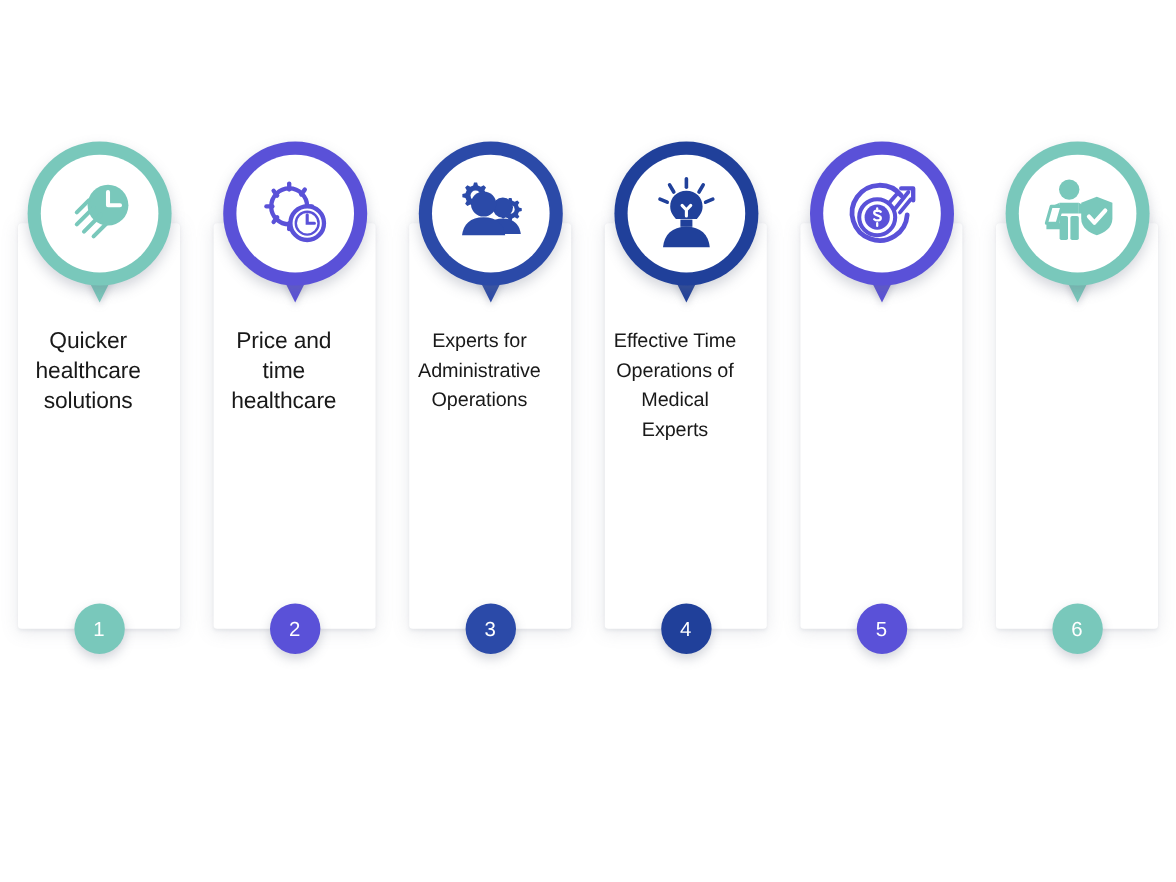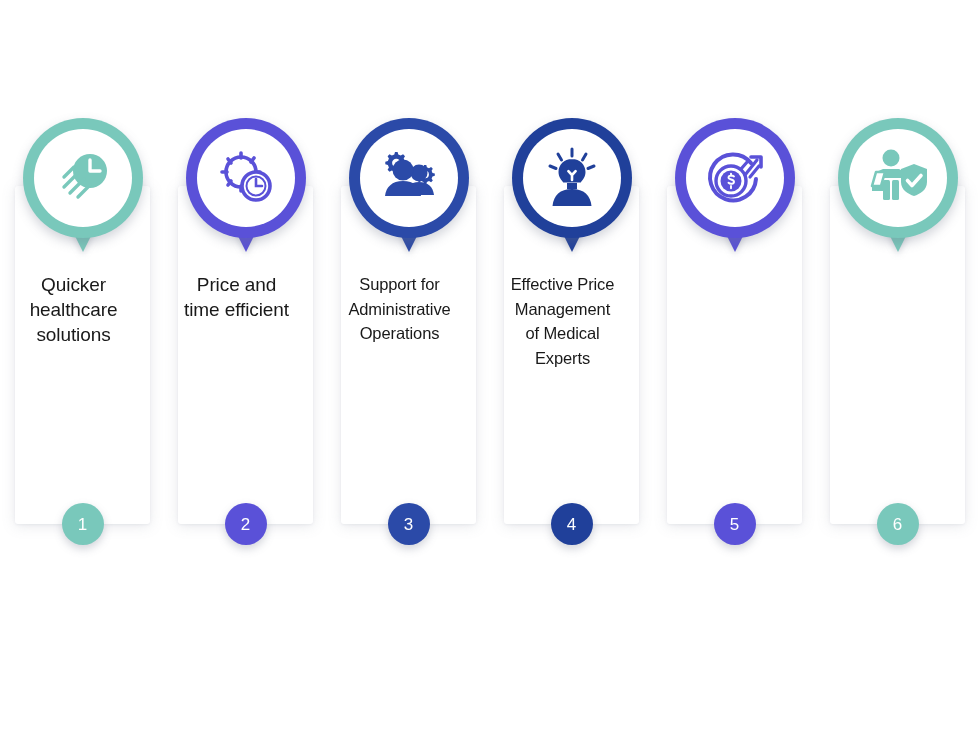--- a/index.html
+++ b/index.html
@@ -179,21 +179,21 @@
                 <line x1="27" y1="45" x2="27" y2="40"></line>
               </g>
               <circle cx="42" cy="40" r="15" fill="#ffffff"></circle>
               <circle cx="42" cy="40" r="14" fill="none" stroke="#5a51d8" stroke-width="3.6"></circle>
               <circle cx="42" cy="40" r="9.5" fill="none" stroke="#5a51d8" stroke-width="2"></circle>
               <path d="M42 33 L42 40 L48 40" stroke="#5a51d8" stroke-width="2.6" fill="none" stroke-linecap="round"></path>
             </svg>
           </div>
         </div>
       </div>
-      <div class="card-title">Price and time efficient</div>
+      <div class="card-title">Price and time healthcare</div>
       <div class="badge" style="color:#5a51d8">
         <span>2</span>
       </div>
     </div>
 
     <div class="card t-sm">
       <div class="pin" style="color:#2b4aa8">
         <div class="pin-tail"></div>
         <div class="pin-ring">
           <div class="pin-inner">
@@ -207,21 +207,21 @@
               <g fill="#2b4aa8">
                 <circle cx="42" cy="25" r="8.5"></circle>
                 <path d="M42 34 c9 0 14 5 15 13 l-30 0 c1-8 6-13 15-13z"></path>
                 <circle cx="26" cy="22" r="10.5"></circle>
                 <path d="M26 33 c11 0 17 6 18 15 l-36 0 c1-9 7-15 18-15z"></path>
               </g>
             </svg>
           </div>
         </div>
       </div>
-      <div class="card-title">Support for Administrative Operations</div>
+      <div class="card-title">Experts for Administrative Operations</div>
       <div class="badge" style="color:#2b4aa8">
         <span>3</span>
       </div>
     </div>
 
     <div class="card t-sm">
       <div class="pin" style="color:#20409a">
         <div class="pin-tail"></div>
         <div class="pin-ring">
           <div class="pin-inner">
@@ -234,21 +234,21 @@
                 <line x1="52" y1="19" x2="46" y2="21.5"></line>
               </g>
               <path d="M30 12 c-8 0-13.5 5.8-13.5 13 0 5.2 3 8 4.8 10.6 l17.4 0 c1.8-2.6 4.8-5.4 4.8-10.6 0-7.2-5.5-13-13.5-13z" fill="#20409a"></path>
               <path d="M30 33 l0-5 -3.6-3.8 M30 28 l3.6-3.8" stroke="#ffffff" stroke-width="2.6" fill="none" stroke-linecap="round"></path>
               <rect x="25" y="36" width="10" height="6" fill="#20409a"></rect>
               <path d="M30 42 c12 0 18.5 6.5 19.5 17 l-39 0 c1-10.5 7.5-17 19.5-17z" fill="#20409a"></path>
             </svg>
           </div>
         </div>
       </div>
-      <div class="card-title">Effective Price Management of Medical Experts</div>
+      <div class="card-title">Effective Time Operations of Medical Experts</div>
       <div class="badge" style="color:#20409a">
         <span>4</span>
       </div>
     </div>
 
     <div class="card t-lg">
       <div class="pin" style="color:#5a51d8">
         <div class="pin-tail"></div>
         <div class="pin-ring">
           <div class="pin-inner">

